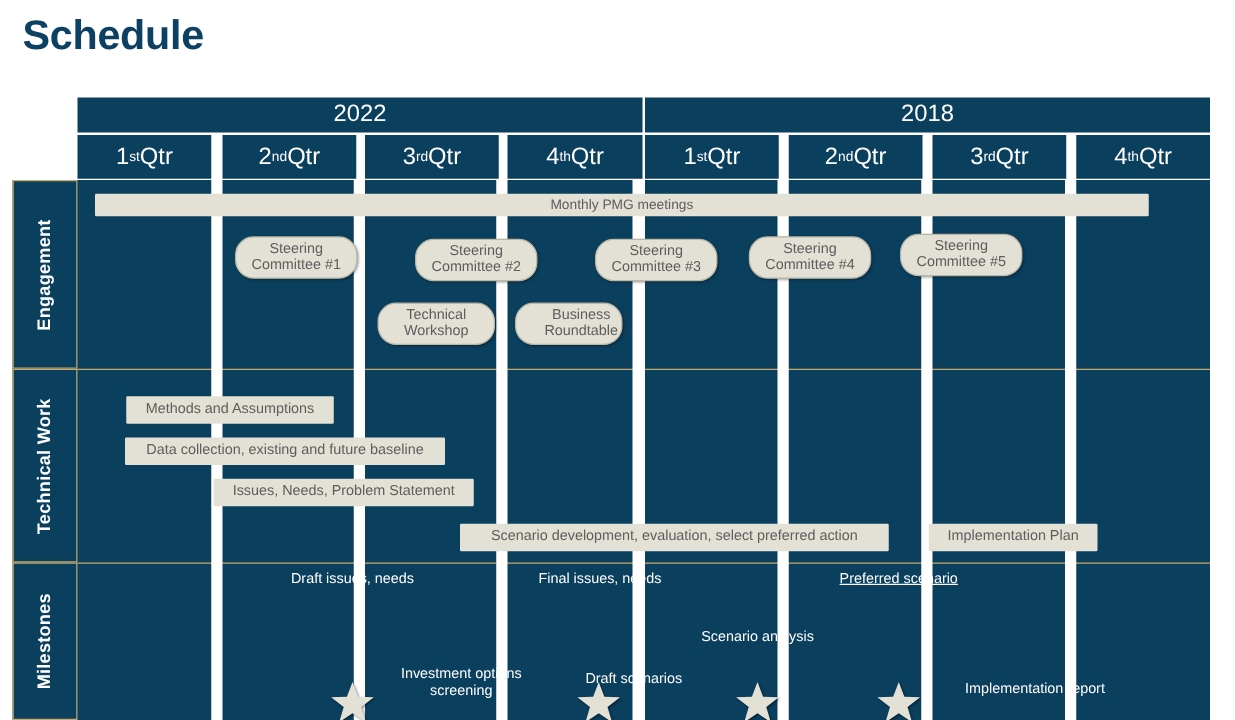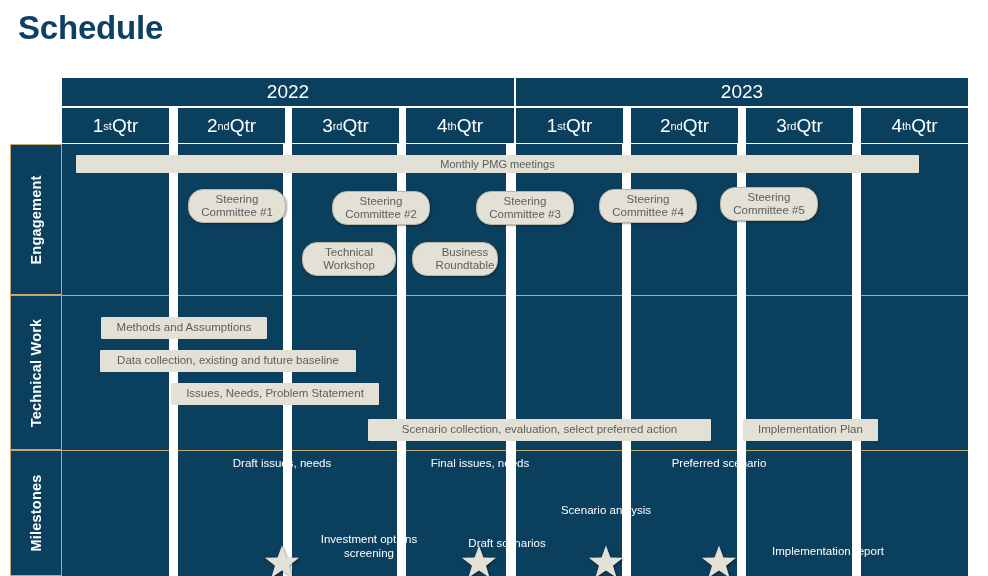--- a/index.html
+++ b/index.html
@@ -117,21 +117,21 @@
 <body>
 
 <div id="page-title">Schedule</div>
 
 <div id="chart">
 
   <div class="yearband" style="left:52px;width:452px;">
     <span>2022</span>
   </div>
   <div class="yearband" style="left:506px;width:452px;">
-    <span>2023</span>
+    <span>2018</span>
   </div>
 
   <div class="qcell" style="left:52px;width:107px;">
     <span>1</span>
       <sup>st</sup>
       <span> Qtr</span>
   </div>
   <div class="qcell" style="left:168px;width:107px;">
     <span>2</span>
       <sup>nd</sup>
@@ -229,21 +229,21 @@
   <div class="bar flat" style="left:91px;top:239px;width:166px;height:22px;">
     <span>Methods and Assumptions</span>
   </div>
   <div class="bar flat" style="left:90px;top:272px;width:256px;height:22px;">
     <span>Data collection, existing and future baseline</span>
   </div>
   <div class="bar flat" style="left:161px;top:305px;width:208px;height:22px;">
     <span>Issues, Needs, Problem Statement</span>
   </div>
   <div class="bar flat" style="left:358px;top:341px;width:343px;height:22px;">
-    <span>Scenario collection, evaluation, select preferred action</span>
+    <span>Scenario development, evaluation, select preferred action</span>
   </div>
   <div class="bar flat" style="left:733px;top:341px;width:135px;height:22px;">
     <span>Implementation Plan</span>
   </div>
 
   <svg class="ms-star" style="left:253px;top:466px;" width="38" height="38" viewBox="0 0 100 100">
     <polygon points="50,4 61.8,35.5 95,36.5 68.5,57 78,89 50,70 22,89 31.5,57 5,36.5 38.2,35.5" fill="#e3e1d5"></polygon>
   </svg>
   <div class="ms-label" style="left:206px;top:378px;width:132px;">Draft issues, needs</div>
 
@@ -258,17 +258,17 @@
   <div class="ms-label" style="left:431px;top:458px;width:132px;">Draft scenarios</div>
 
   <svg class="ms-star" style="left:577px;top:466px;" width="38" height="38" viewBox="0 0 100 100">
     <polygon points="50,4 61.8,35.5 95,36.5 68.5,57 78,89 50,70 22,89 31.5,57 5,36.5 38.2,35.5" fill="#e3e1d5"></polygon>
   </svg>
   <div class="ms-label" style="left:530px;top:425px;width:132px;">Scenario analysis</div>
 
   <svg class="ms-star" style="left:690px;top:466px;" width="38" height="38" viewBox="0 0 100 100">
     <polygon points="50,4 61.8,35.5 95,36.5 68.5,57 78,89 50,70 22,89 31.5,57 5,36.5 38.2,35.5" fill="#e3e1d5"></polygon>
   </svg>
-  <div class="ms-label" style="left:638px;top:378px;width:142px;">Preferred scenario</div>
+  <div class="ms-label" style="left:638px;top:378px;width:142px;text-decoration:underline;">Preferred scenario</div>
 
   <div class="ms-label" style="left:735px;top:466px;width:166px;">Implementation report</div>
 
 </div>
 
 </body></html>

